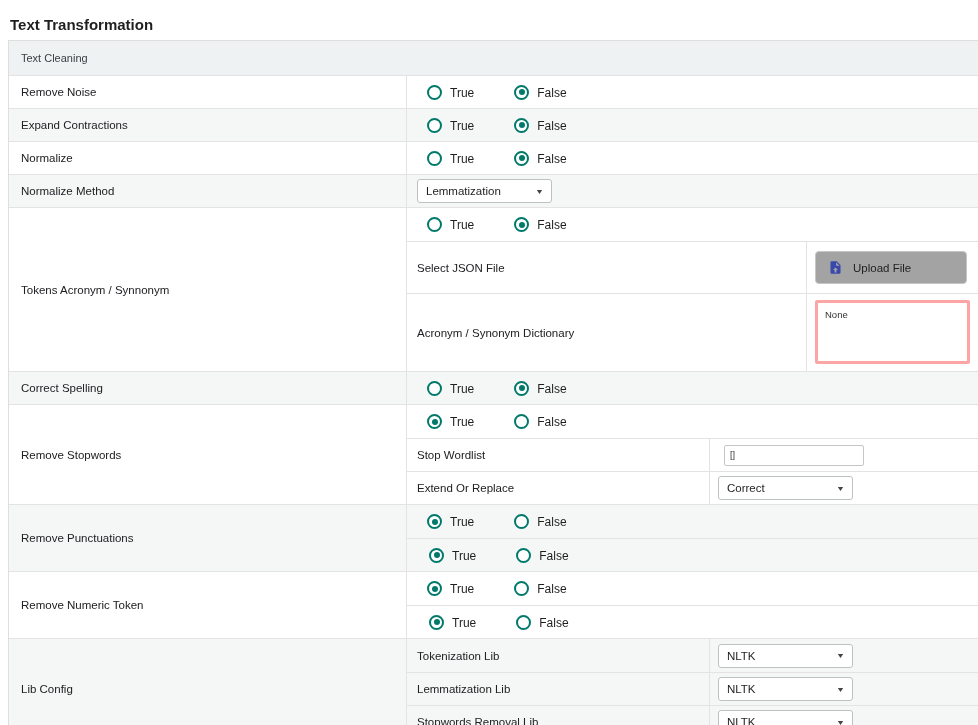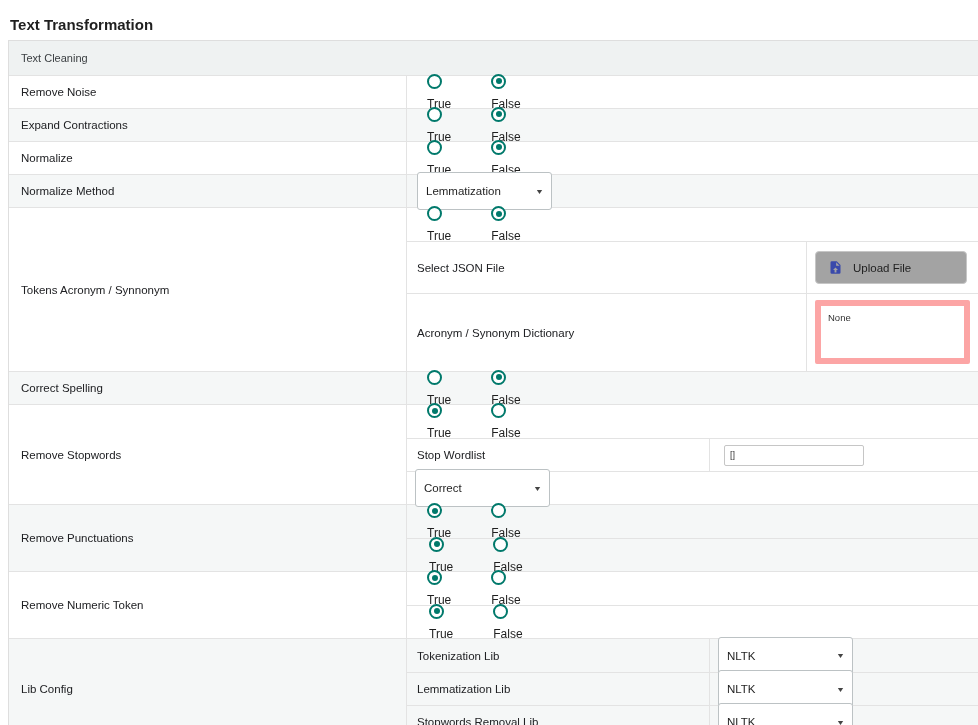--- a/index.html
+++ b/index.html
@@ -41,50 +41,50 @@
   .sublabel {
     display:flex; align-items:center; padding-left:10px;
     font-size:11.5px; color:#202124; align-self:stretch;
   }
   .sublabel.w-lg { width:400px; border-right:1px solid #e3e3e3; flex-shrink:0; }
   .sublabel.w-md { width:303px; border-right:1px solid #e3e3e3; flex-shrink:0; }
   .subcontrol { flex:1; display:flex; align-items:center; padding:4px 8px; min-width:0; }
 
   .radiogrp { display:flex; align-items:center; gap:40px; padding-left:20px; font-size:12px; }
   .radiogrp.tight { padding-left:14px; }
-  .radio { display:inline-flex; align-items:flex-start; gap:8px; cursor:pointer;flex-direction:column; }
+  .radio { display:inline-flex; align-items:flex-end; gap:8px; cursor:pointer; }
   .rc {
     width:15px; height:15px; border:2px solid #00796b; border-radius:50%;
     position:relative; flex-shrink:0; background:#fff;
   }
   .radio.checked .rc::after {
     content:""; position:absolute; left:2.5px; top:2.5px;
     width:6px; height:6px; border-radius:50%; background:#00796b;
   }
   .rl { color:#1f1f1f; }
 
   .dd {
-    width:135px; height:38px; border:1px solid #bcc2c4; border-radius:3px;
+    width:135px; height:24px; border:1px solid #bcc2c4; border-radius:3px;
     background:#fff; display:flex; align-items:center; justify-content:space-between;
     padding:0 8px; font-size:11.5px; color:#1f1f1f; cursor:pointer;
   }
   .dd .caret { font-size:7px; color:#444; transform:scaleX(1.3); }
   .dd.in-left { margin-left:10px; }
 
   .upload-btn {
     display:inline-flex; align-items:center; gap:10px;
     width:152px; padding:7px 12px; background:#a3a3a3;
     border:1px solid #c6c6c6; border-radius:4px;
     font-family:inherit; font-size:11.5px; color:#1f1f1f; cursor:pointer;
   }
   .u-icon { display:inline-flex; }
 
   .dict-box {
     flex:1; height:64px; margin-top:2px; align-self:flex-start;
-    border:6px solid #fca5a5; border-radius:2px; background:#fff;
+    border:3px solid #fca5a5; border-radius:2px; background:#fff;
     font-size:9.5px; color:#333; padding:6px 7px; overflow:hidden;
   }
   .text-input {
     width:140px; height:21px; border:1px solid #c6c6c6; border-radius:2px;
     background:#fff; display:flex; align-items:center;
     font-size:9px; color:#333; padding:0 5px; margin-left:6px;
   }
 </style>
 </head>
 <body>
@@ -221,20 +221,21 @@
           </label>
         </div>
       </div>
       <div class="subrow h33">
         <div class="sublabel w-md">Stop Wordlist</div>
         <div class="subcontrol">
           <div class="text-input">[]</div>
         </div>
       </div>
       <div class="subrow h33">
+        <div class="sublabel w-md">Extend Or Replace</div>
         <div class="subcontrol">
           <div class="dd">
             <span>Correct</span>
             <span class="caret">▼</span>
           </div>
         </div>
       </div>
     </div>
   </div>
 

